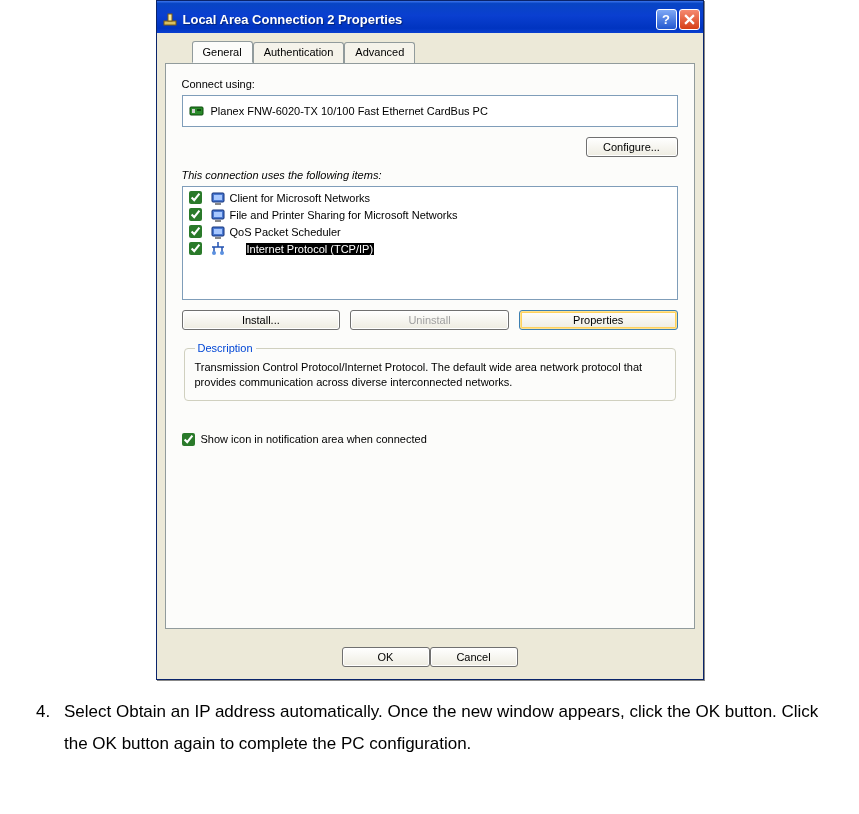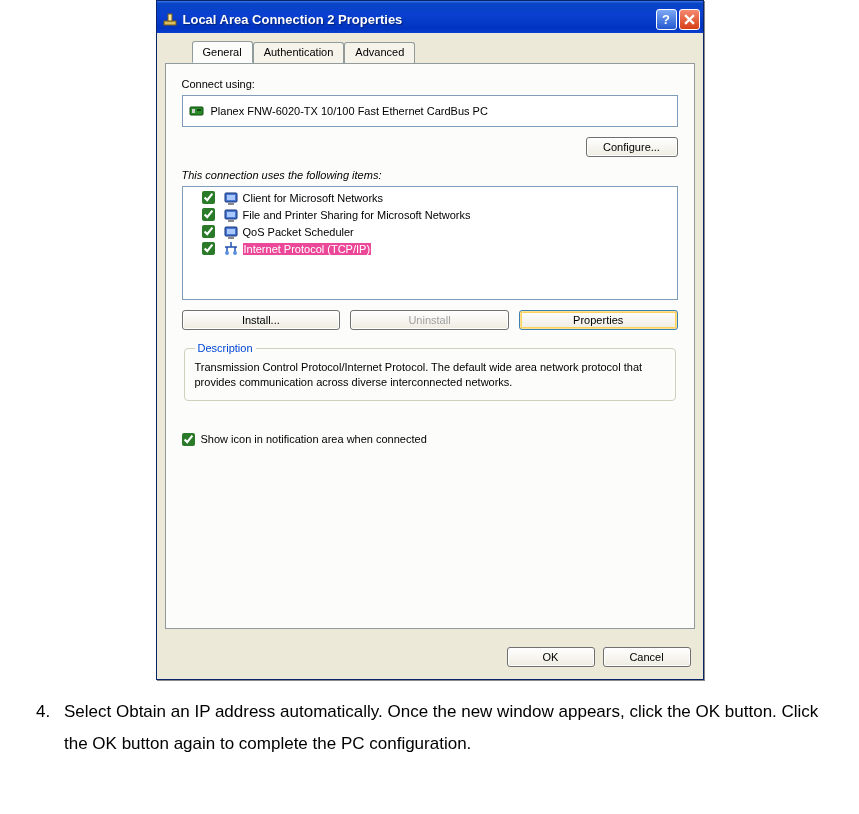--- a/index.html
+++ b/index.html
@@ -135,33 +135,34 @@
     height: 108px;
     margin-top:4px;
     padding:2px 2px;
     overflow:hidden;
   }
   .listitem{
     display:flex;
     align-items:center;
     gap:4px;
     height:17px;
-    padding:0 15px;
+    padding:0 2px;
   }
   .listitem input[type=checkbox]{
     width:13px;height:13px;margin:0 4px 0 2px;
     accent-color: #2a7a2a;
   }
   .listitem .item-icon{
     width:16px;height:16px;display:flex;align-items:center;justify-content:center;
   }
   .listitem.selected .item-text{
-    background:#ec4899;
+    background:#000000;
     color:#fff;
     padding: 0 1px;
+    margin-left: 16px;
   }
   .btn-row3{
     display:flex;
     gap:10px;
     margin-top:10px;
   }
   .btn-row3 .btn{ flex:1; min-width:0; }
   fieldset.desc{
     border: 1px solid #d0d0bf;
     border-radius: 4px;
@@ -178,22 +179,21 @@
     align-items:center;
     gap:6px;
     margin-top:32px;
   }
   .notif-row input[type=checkbox]{
     width:13px;height:13px;margin:0;
     accent-color: #2a7a2a;
   }
   .dialog-footer{
     display:flex;
-    justify-content:flex-end;
-    gap:8px;
+    justify-content:center;
     padding: 10px 12px 12px 12px;
   }
   .dialog-footer .btn{ min-width: 88px; }
 
   .instruction-block{
     display:flex;
     font-family: Arial, Helvetica, sans-serif;
     font-size: 17px;
     line-height: 1.9;
     color:#000;

